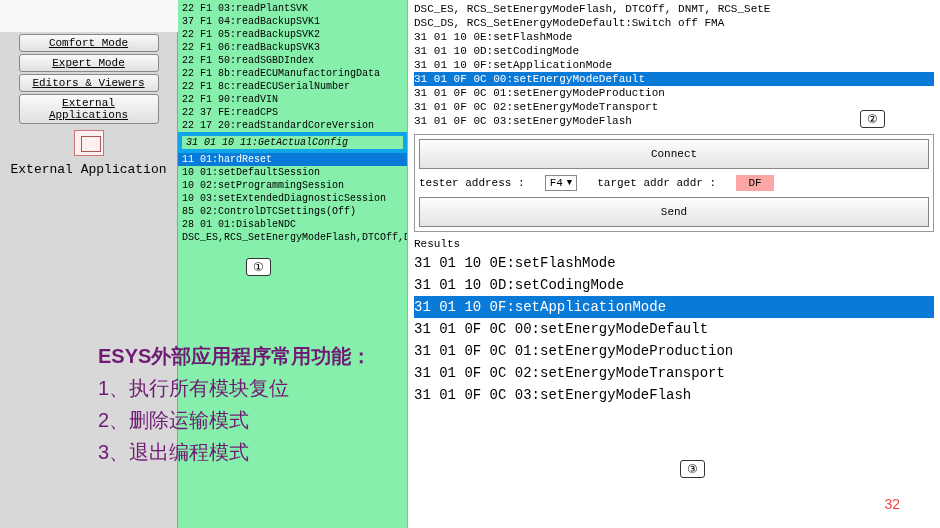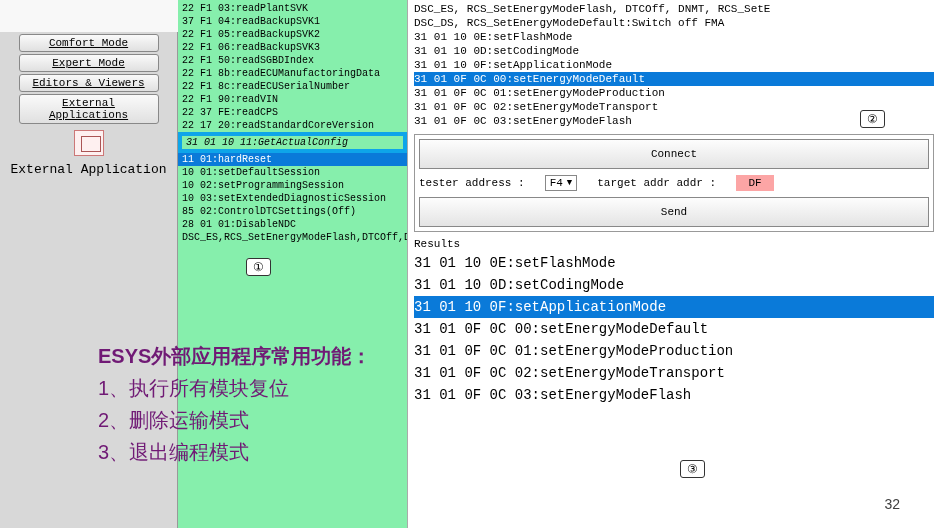--- a/index.html
+++ b/index.html
@@ -34,21 +34,21 @@
   .r-select .caret { font-size:9px; }
   .r-input { border:1px solid #fca5a5; padding:1px 4px; width:38px; text-align:center; background:#fca5a5; }
   .r-results-label { font-size:11px; margin-top:6px; }
   .big-list { margin-top:2px; font-size:14px; line-height:22px; font-family:"Courier New",monospace; }
   .big-line { white-space:nowrap; }
   .big-line.sel { background:#0a7ad9; color:#fff; }
 
   
   .bottom-text { position:absolute; left:50px; top:340px; font-size:20px; line-height:32px; color:#701a75;margin-left:48px; }
   .bottom-text .title { font-weight:bold; }
-  .page-num { position:absolute; right:40px; bottom:16px; font-size:14px; color:#404040; }
+  .page-num { position:absolute; right:40px; bottom:16px; font-size:14px; color:#ef4444; }
 
   
   #c1 { left:246px; top:258px; }
   #c2 { left:860px; top:110px; }
   #c3 { left:680px; top:460px; }
 </style>
 </head>
 <body>
 
 <div class="container">

